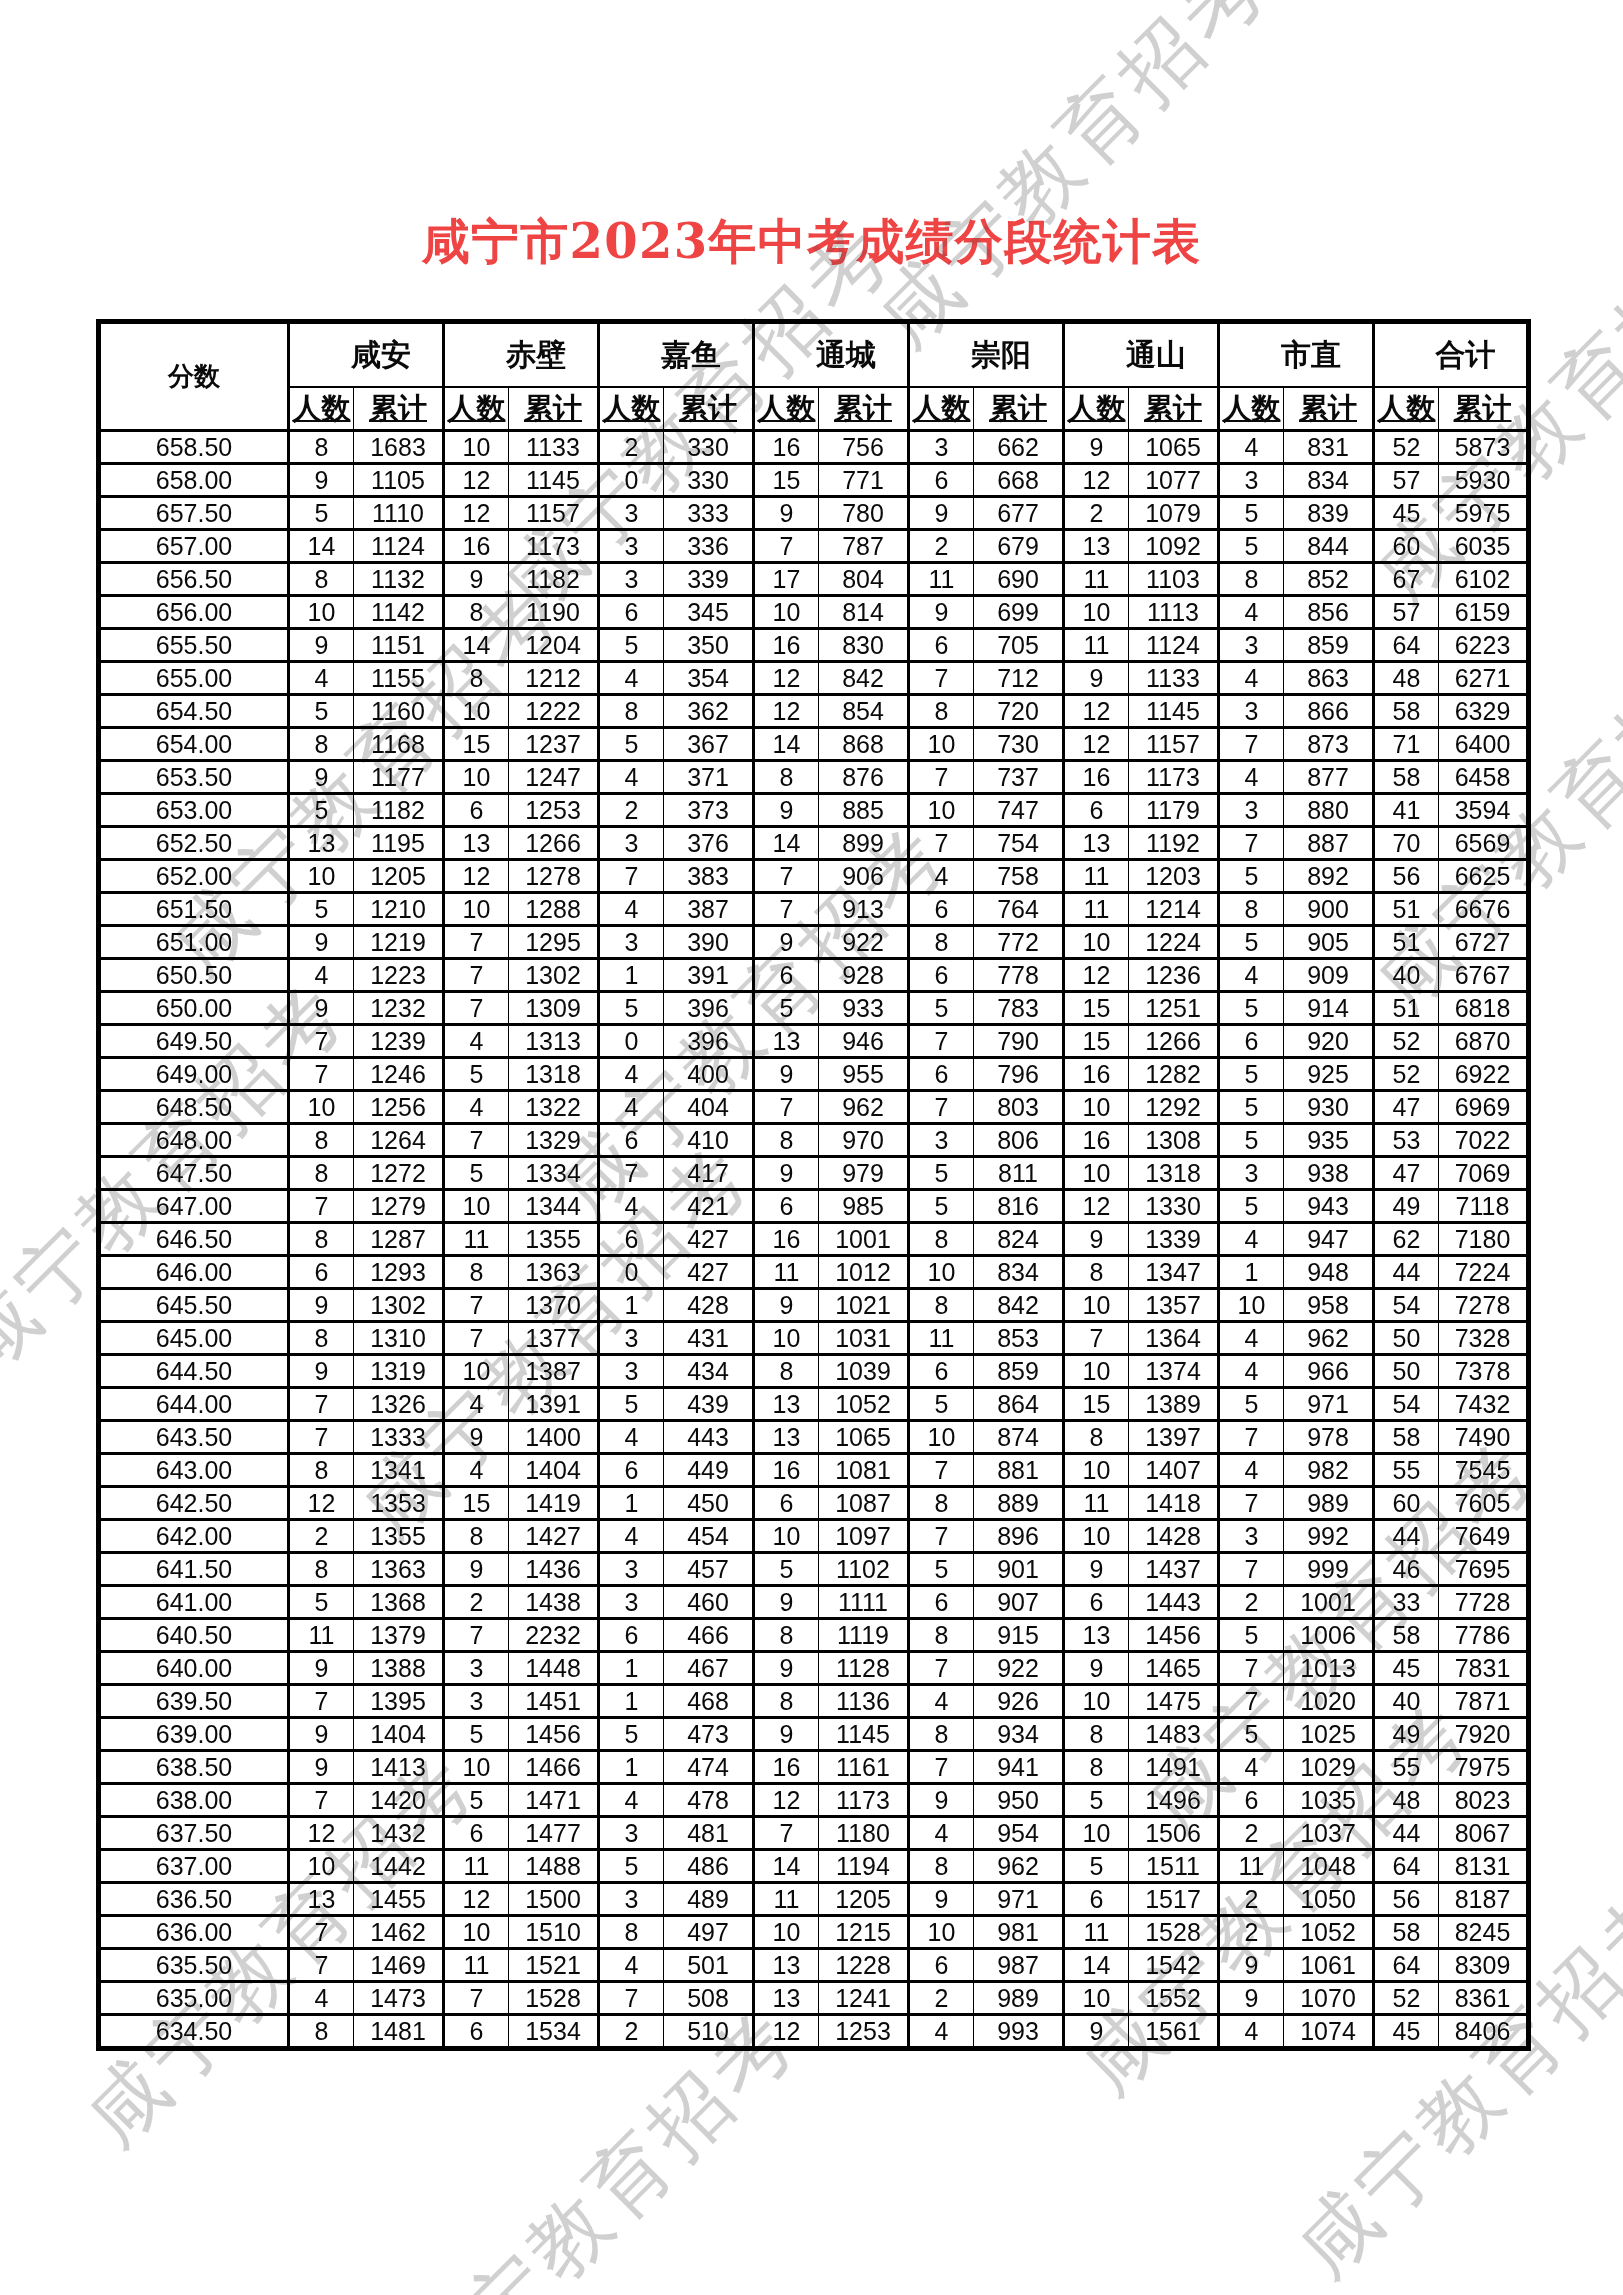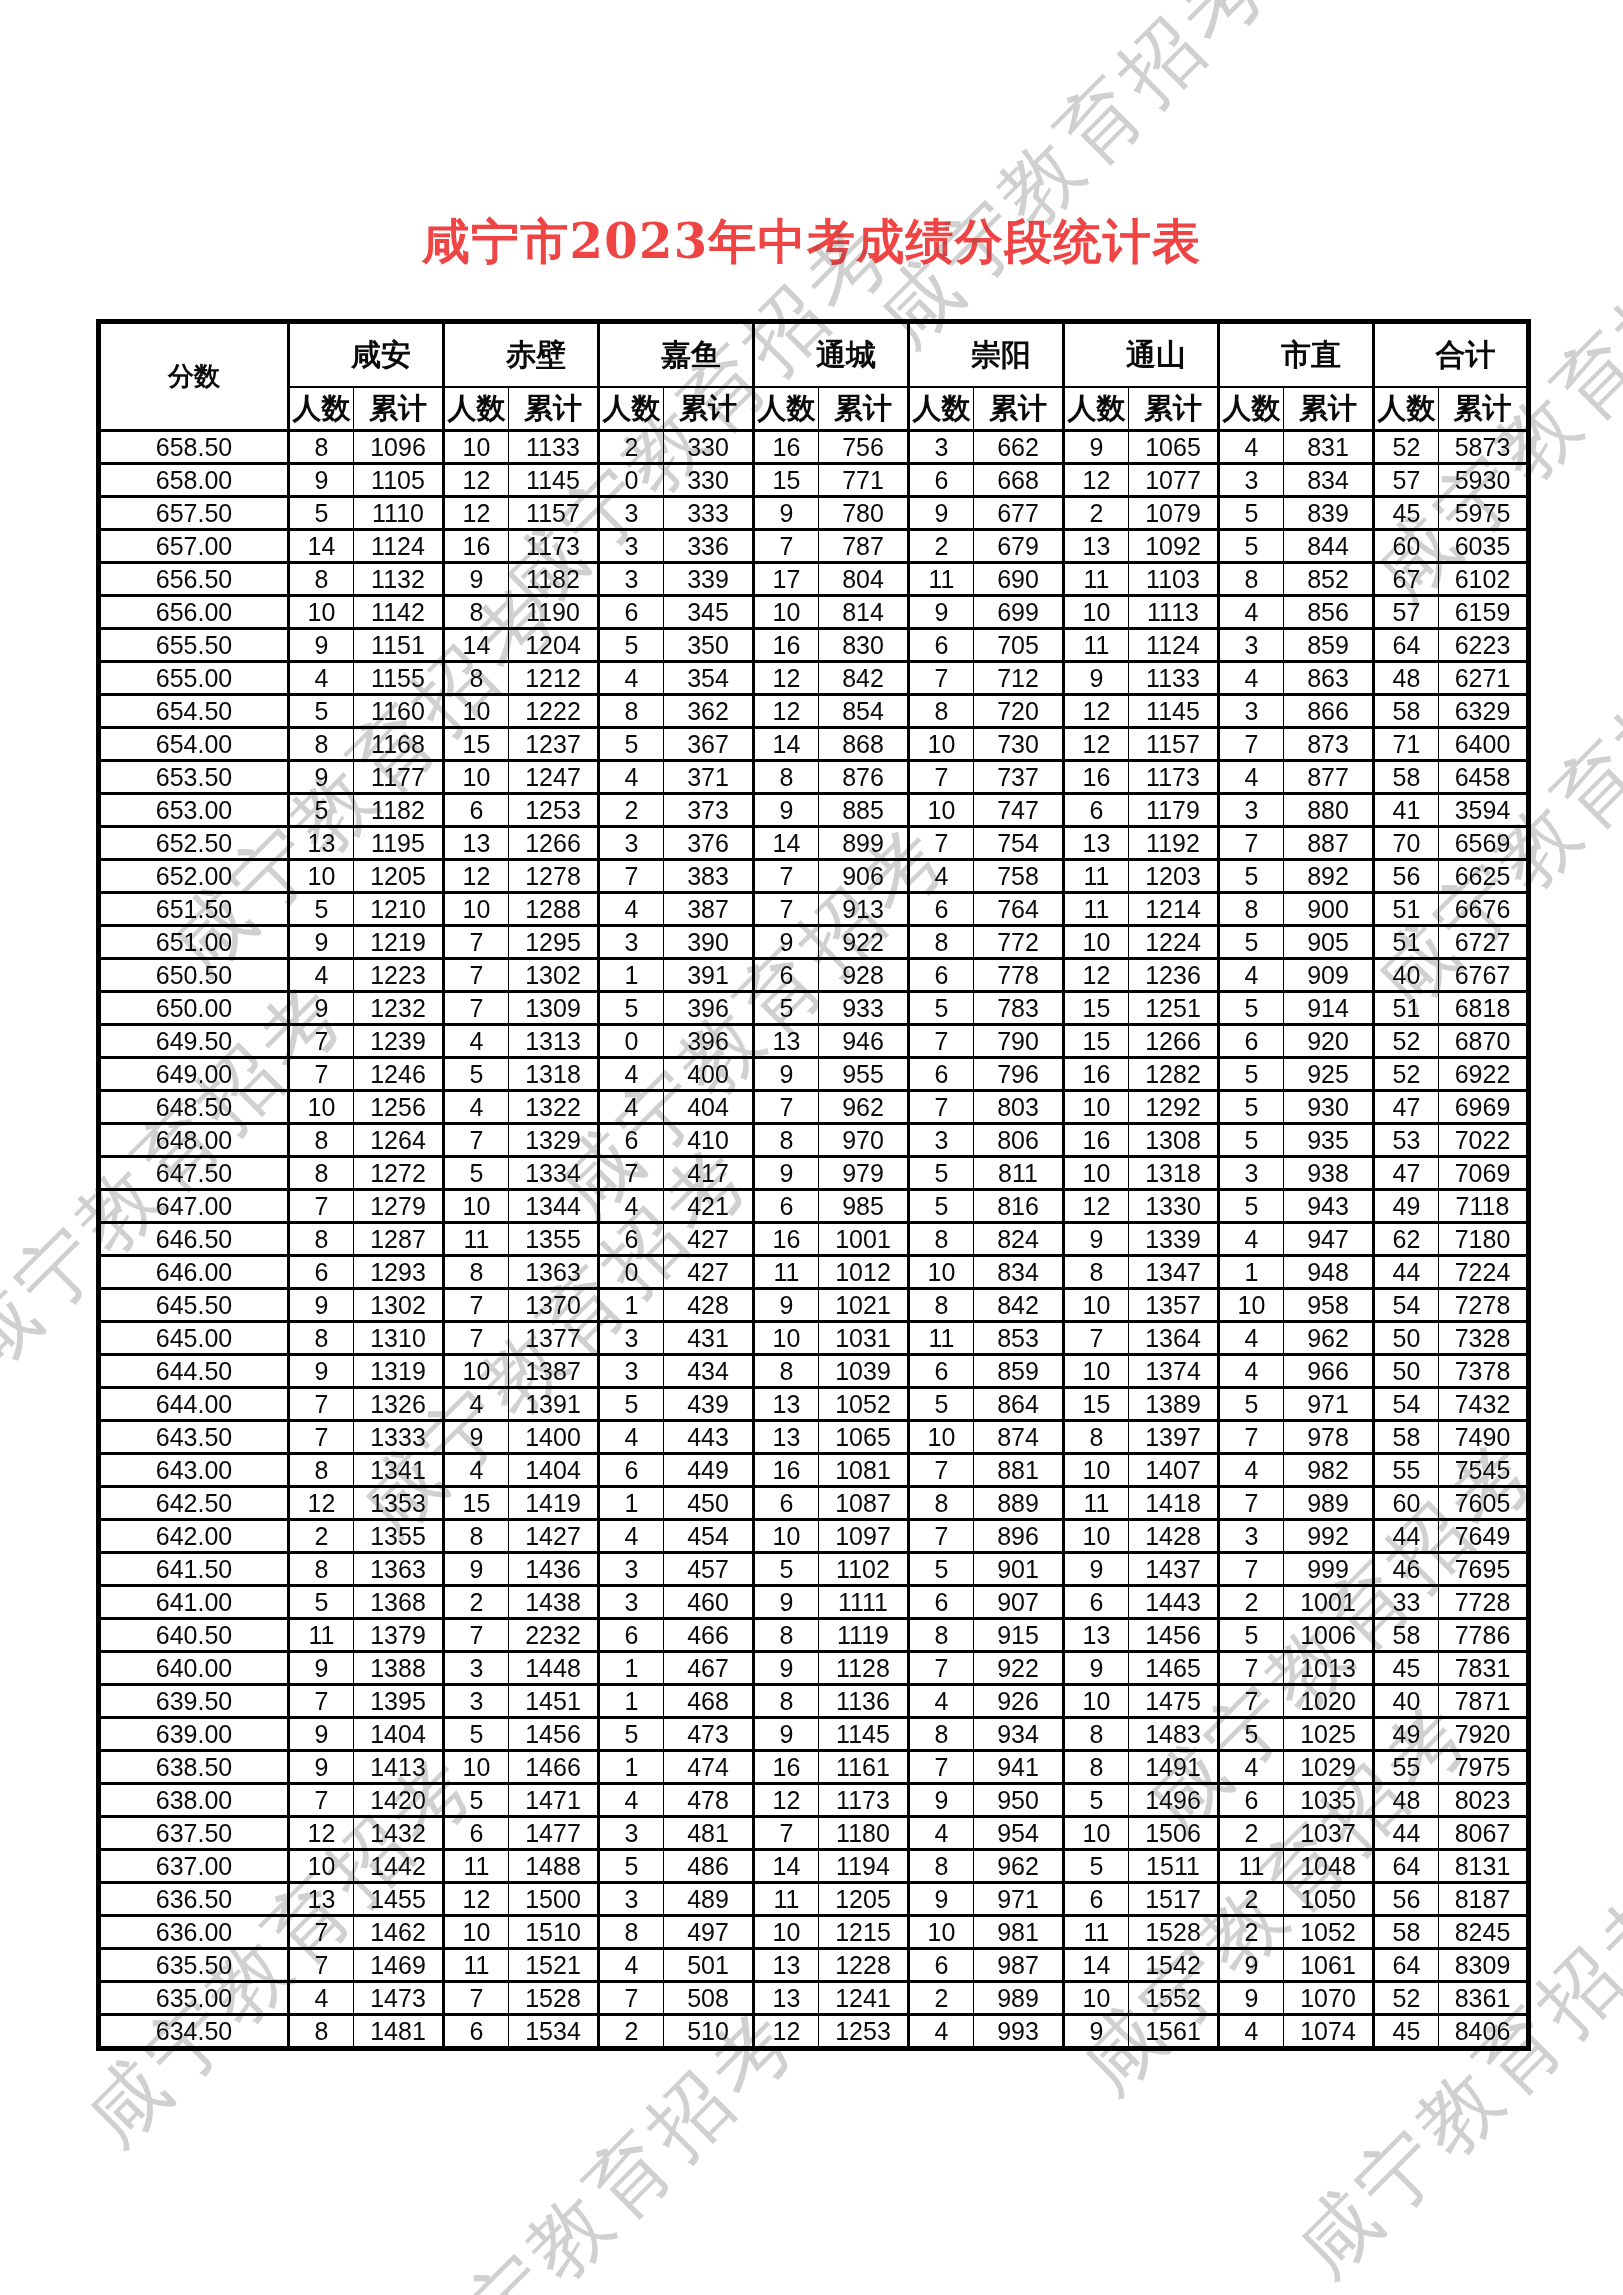--- a/index.html
+++ b/index.html
@@ -75,21 +75,21 @@
   .score-table thead tr.hdr-regions th { border-top: none; height: 62px; }
   .score-table thead tr.hdr-sub th { border-top-width: 2px; height: 41px; }
   .score-table tbody tr:first-child td { border-top-width: 3.9px; }
   .score-table tbody td { height: 30px; font-size: 25px; }
 
   th.score-h {
     font-size: 26px;
     font-weight: bold;
   }
   th.grp { font-size: 30px; font-weight: bold; padding-left: 30px; }
-  th.sub { font-size: 29px; font-weight: bold; }
+  th.sub { font-size: 29px; font-weight: bold; text-decoration: underline; }
   td.score { font-size: 25px; }
 </style>
 </head>
 <body style="--wm-color: #c8c8c8;">
 
 <div class="wm" style="left:1073px; top:151px;">咸宁教育招考</div>
 <div class="wm" style="left:697px; top:419px;">咸宁教育招考</div>
 <div class="wm" style="left:1570px; top:406px;">咸宁教育招考</div>
 <div class="wm" style="left:366px;  top:779px;">咸宁教育招考</div>
 <div class="wm" style="left:753px; top:1021px;">咸宁教育招考</div>
@@ -152,21 +152,21 @@
       <th class="sub gs">人数</th>
       <th class="sub">累计</th>
       <th class="sub gs">人数</th>
       <th class="sub">累计</th>
     </tr>
   </thead>
   <tbody>
       <tr>
         <td class="score">658.50</td>
         <td class="num gs">8</td>
-        <td class="cum">1096</td>
+        <td class="cum">1683</td>
         <td class="num gs">10</td>
         <td class="cum">1133</td>
         <td class="num gs">2</td>
         <td class="cum">330</td>
         <td class="num gs">16</td>
         <td class="cum">756</td>
         <td class="num gs">3</td>
         <td class="cum">662</td>
         <td class="num gs">9</td>
         <td class="cum">1065</td>

